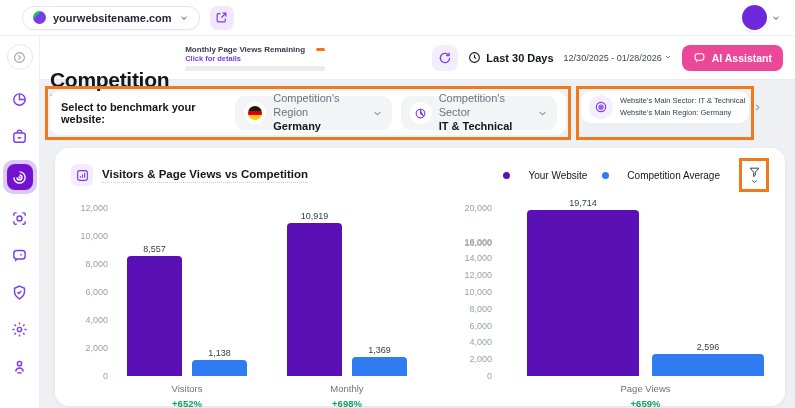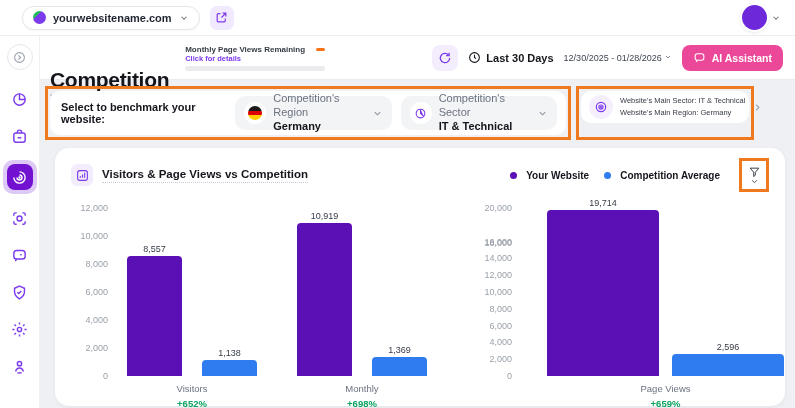--- a/index.html
+++ b/index.html
@@ -56,30 +56,30 @@
   .site-icon-circle { width:24px; height:24px; border-radius:50%; background:#f5effd; color:#7c3aed; display:grid; place-items:center; flex:none; }
   .site-lines { display:flex; flex-direction:column; line-height:1.55; }
   .site-line { font-size:7.5px; color:#363b45; white-space:nowrap; }
 
   
   .card { background:#fff; border-radius:14px; margin:8px 10px 10px 15px; width:730px; height:258px; box-shadow:0 1px 4px rgba(20,22,28,.06); padding:10px 16px 0; }
   .card-head { display:flex; align-items:center; gap:9px; }
   .card-icon { width:22px; height:22px; border-radius:6px; background:#f3ecfc; color:#7c3aed; display:grid; place-items:center; }
   .card-title { font-size:11.5px; font-weight:bold; color:#14161c; border-bottom:1.5px dotted #c9ced6; padding-bottom:2px; }
   .legend { margin-left:auto; display:flex; align-items:center; gap:15px; }
-  .legend-item { display:flex; align-items:center; gap:9px; font-size:10px; font-weight:bold; color:#14161c; }
+  .legend-item { display:flex; align-items:center; gap:18px; font-size:10px; font-weight:normal; color:#14161c; }
   .legend-dot { width:7px; height:7px; border-radius:50%; }
   .filter-ann { border:3px solid #f0791d; padding:1px; margin-left:10px; }
   .filter-btn { width:22px; height:26px; display:flex; flex-direction:column; align-items:center; justify-content:center; color:#363b45; background:#fff; cursor:pointer; }
 
   .chart-row { display:flex; padding:16px 0 0 2px; }
   .yaxis { position:relative; height:168px; width:40px; flex:none; }
   .yaxis .tick { position:absolute; right:5px; transform:translateY(-50%); font-size:9px; color:#9aa1a9; white-space:nowrap; }
   .cat-group { display:flex; flex-direction:column; flex:none; }
-  .bars { display:flex; align-items:flex-end; gap:20px; height:168px; }
+  .bars { display:flex; align-items:flex-end; gap:10px; height:168px; }
   .bar-wrap { display:flex; flex-direction:column; align-items:center; justify-content:flex-end; width:55px; }
   .wide .bar-wrap { width:112px; }
   .wide .bars { gap:13px; }
   .bar-value { font-size:9px; color:#363b45; margin-bottom:2px; }
   .bar { width:100%; border-radius:4px 4px 0 0; }
   .cat-label { text-align:center; font-size:9.5px; color:#6b7280; margin-top:7px; }
   .cat-delta { text-align:center; font-size:9.5px; font-weight:bold; margin-top:4px; }
   #group-visitors { margin-left:14px; }
   #group-sessions { margin-left:40px; }
   #axis-right { margin-left:46px; width:44px; }

